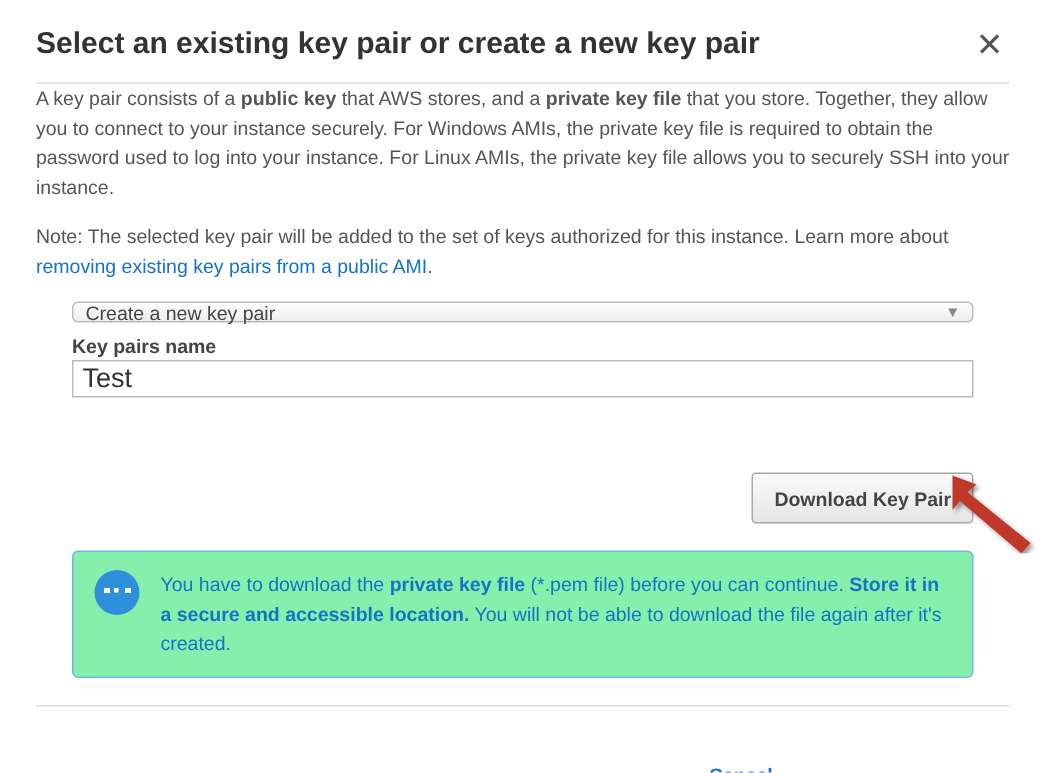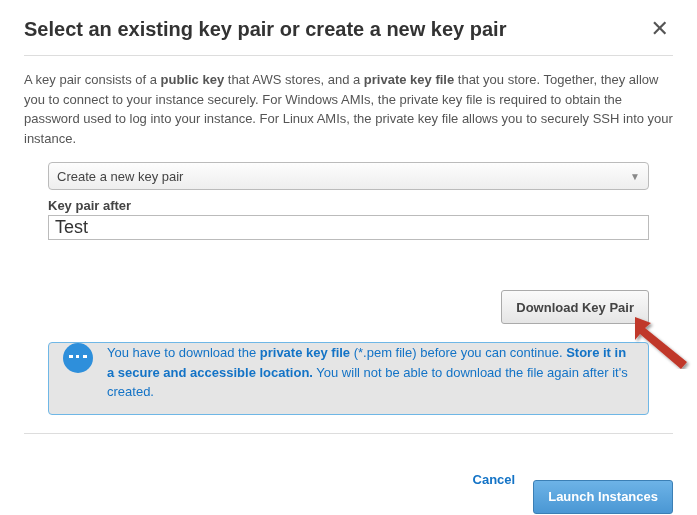--- a/index.html
+++ b/index.html
@@ -12,24 +12,24 @@
   }
   .dialog {
     box-sizing: border-box;
     width: 697px;
     height: 515px;
     padding: 18px 24px 10px 24px;
     position: relative;
   }
   .title-row {
     display: flex;
+    align-items: center;
     justify-content: space-between;
     border-bottom: 1px solid #ddd;
     padding-bottom: 14px;
-    margin-bottom: 14px;
   }
   .title {
     font-size: 20px;
     font-weight: 700;
     color: #333;
   }
   .close {
     font-size: 22px;
     color: #555;
     cursor: pointer;
@@ -47,21 +47,21 @@
     text-decoration: none;
     cursor: pointer;
   }
   .indented {
     margin-left: 24px;
     margin-right: 24px;
   }
   .select {
     box-sizing: border-box;
     width: 100%;
-    height: 28px;
+    height: 14px;
     border: 1px solid #bbb;
     border-radius: 4px;
     padding: 0 8px;
     background: linear-gradient(#fdfdfd, #eee);
     display: flex;
     align-items: center;
     justify-content: space-between;
     color: #444;
     cursor: pointer;
   }
@@ -100,23 +100,23 @@
     cursor: pointer;
     font-size: 13px;
     border: 1px solid #aaa;
     background: linear-gradient(#fafafa, #e5e5e5);
     color: #444;
     margin-top: 34px;
   }
   .info-box {
     box-sizing: border-box;
     border: 1px solid #6fb7e6;
-    background: #e5e5e5;
+    background: #86efac;
     border-radius: 4px;
-    padding: 0 14px 12px 14px;
+    padding: 12px 14px 12px 14px;
     margin-top: 18px;
     display: flex;
     color: #1373c6;
     line-height: 1.5;
   }
   .info-icon {
     flex: 0 0 auto;
     width: 30px;
     height: 30px;
     border-radius: 50%;
@@ -170,28 +170,31 @@
     <div class="title">Select an existing key pair or create a new key pair</div>
     <div class="close">✕</div>
   </div>
 
   <div class="body">
 
     <p>
       <span>A key pair consists of a </span><b>public key</b><span> that AWS stores, and a </span><b>private key file</b><span> that you store. Together, they allow you to connect to your instance securely. For Windows AMIs, the private key file is required to obtain the password used to log into your instance. For Linux AMIs, the private key file allows you to securely SSH into your instance.</span>
     </p>
 
+    <p>
+      <span>Note: The selected key pair will be added to the set of keys authorized for this instance. Learn more about </span><a class="link">removing existing key pairs from a public AMI</a><span>.</span>
+    </p>
 
     <div class="indented">
       <div class="select">
         <span>Create a new key pair</span>
         <span class="chev">▼</span>
       </div>
 
-      <div class="field-label">Key pair after</div>
+      <div class="field-label">Key pairs name</div>
       <input type="text" class="text-input" value="Test" style="">
 
       <div class="btn-row-right">
         <div class="btn">Download Key Pair</div>
       </div>
 
       <div class="info-box">
         <div class="info-icon"></div>
         <div>
           <span>You have to download the </span><span class="info-strong">private key file</span><span> (*.pem file) before you can continue. </span><span class="info-strong">Store it in a secure and accessible location.</span><span> You will not be able to download the file again after it's created.</span>

